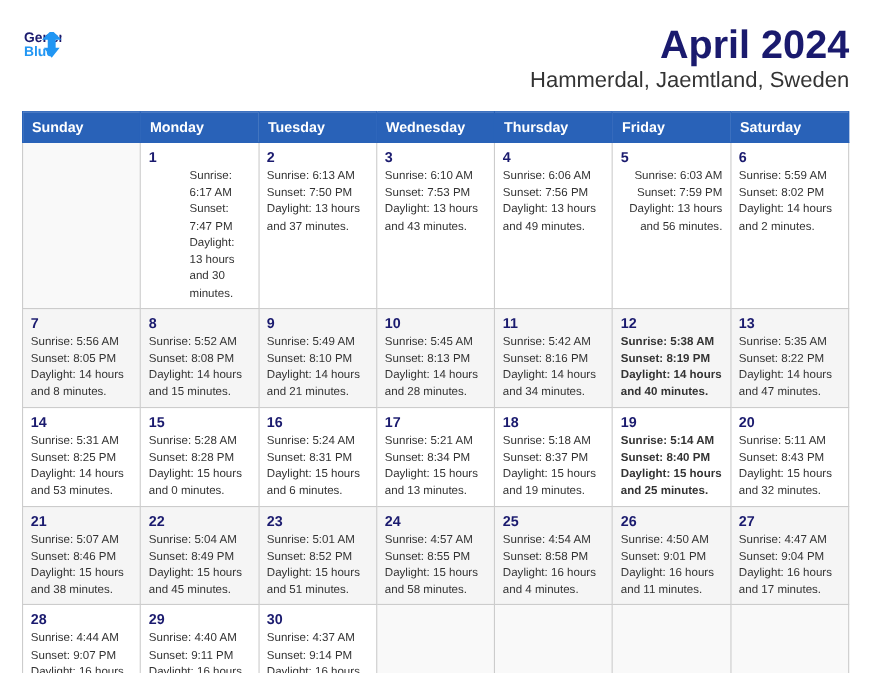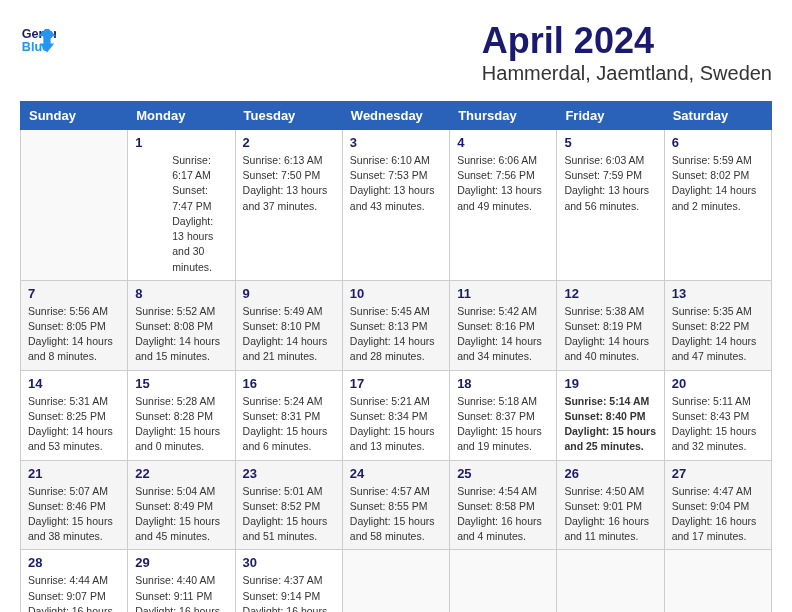--- a/index.html
+++ b/index.html
@@ -19,21 +19,21 @@
     .logo {
       display: flex;
       align-items: center;
       gap: 4px;
     }
     .logo-icon {
       width: 36px;
       height: 36px;
     }
     .title-area {
-      text-align: left;
+      text-align: right;
     }
     .month-title {
       font-size: 36px;
       font-weight: bold;
       color: #1a1a6e;
     }
     .location-title {
       font-size: 20px;
       color: #333;
     }
@@ -134,21 +134,21 @@
         </td>
         <td>
           <span class="day-number">4</span>
           <div class="day-info" style="white-space: pre-line;">Sunrise: 6:06 AM
 Sunset: 7:56 PM
 Daylight: 13 hours
 and 49 minutes.</div>
         </td>
         <td>
           <span class="day-number">5</span>
-          <div class="day-info" style="white-space: pre-line;">Sunrise: 6:03 AM
+          <div class="day-info" style="white-space: pre-line; text-align: right;">Sunrise: 6:03 AM
 Sunset: 7:59 PM
 Daylight: 13 hours
 and 56 minutes.</div>
         </td>
         <td>
           <span class="day-number">6</span>
           <div class="day-info" style="white-space: pre-line;">Sunrise: 5:59 AM
 Sunset: 8:02 PM
 Daylight: 14 hours
 and 2 minutes.</div>
@@ -185,21 +185,21 @@
         </td>
         <td>
           <span class="day-number">11</span>
           <div class="day-info" style="white-space: pre-line;">Sunrise: 5:42 AM
 Sunset: 8:16 PM
 Daylight: 14 hours
 and 34 minutes.</div>
         </td>
         <td>
           <span class="day-number">12</span>
-          <div class="day-info" style="white-space: pre-line;">Sunrise: 5:38 AM
+          <div class="day-info" style="white-space: pre-line; font-weight: bold;">Sunrise: 5:38 AM
 Sunset: 8:19 PM
 Daylight: 14 hours
 and 40 minutes.</div>
         </td>
         <td>
           <span class="day-number">13</span>
           <div class="day-info" style="white-space: pre-line;">Sunrise: 5:35 AM
 Sunset: 8:22 PM
 Daylight: 14 hours
 and 47 minutes.</div>

